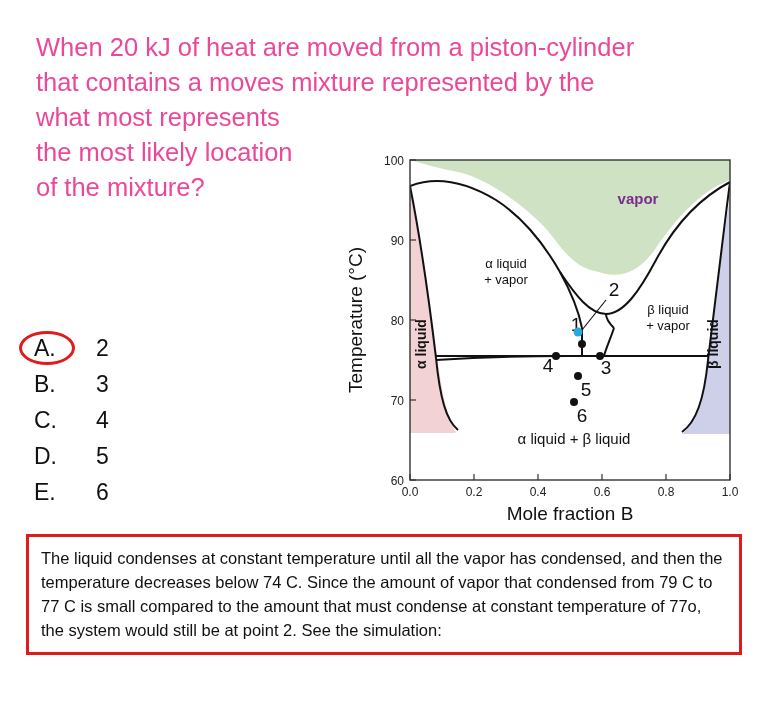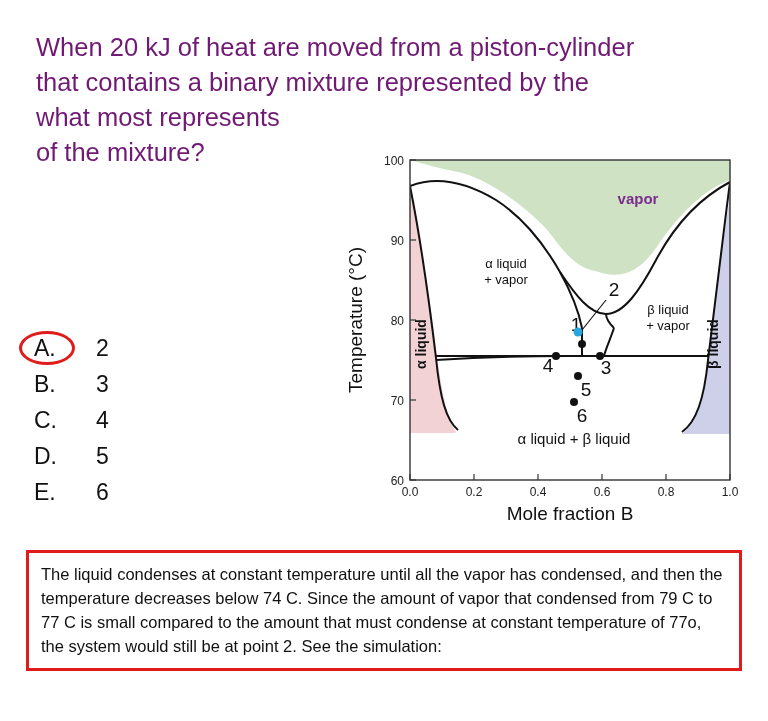--- a/index.html
+++ b/index.html
@@ -17,21 +17,21 @@
   }
 
   
   #question {
     position: absolute;
     left: 36px;
     top: 30px;
     width: 660px;
     font-size: 25.5px;
     line-height: 35px;
-    color: #701a75;
+    color: #ec4899;
   }
   #question .line { display: block; }
 
   
   #choices {
     position: absolute;
     left: 28px;
     top: 330px;
     width: 180px;
   }
@@ -72,41 +72,42 @@
     width: 418px;
     height: 382px;
     text-align: right;
   }
   #chart svg { display: block; }
 
   
   #explanation {
     position: absolute;
     left: 26px;
-    top: 550px;
+    top: 534px;
     width: 716px;
     box-sizing: border-box;
     border: 3px solid #e01b1b;
     background: #ffffff;
     padding: 9px 12px 10px 12px;
   }
   #explanation p {
     margin: 0;
     font-size: 16.5px;
     line-height: 24px;
     color: #111;
   }
 </style>
 </head>
 <body>
 
 <div id="question">
   <span class="line">When 20 kJ of heat are moved from a piston-cylinder</span>
-  <span class="line">that contains a binary mixture represented by the</span>
+  <span class="line">that contains a moves mixture represented by the</span>
   <span class="line">what most represents</span>
+  <span class="line">the most likely location</span>
   <span class="line">of the mixture?</span>
 </div>
 
 <div id="choices">
   <div class="choice selected">
     <span class="letter">A.</span>
     <span class="val">2</span>
   </div>
   <div class="choice">
     <span class="letter">B.</span>

